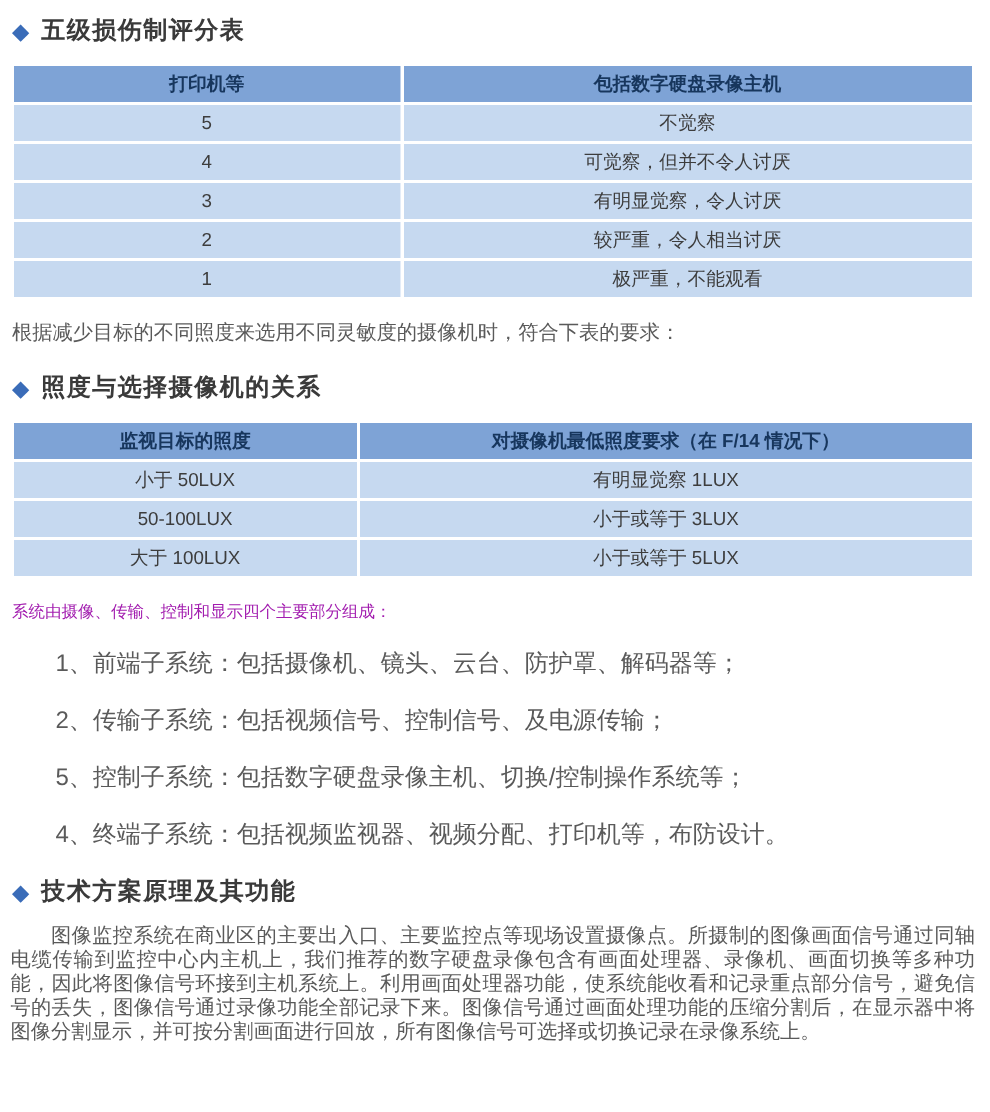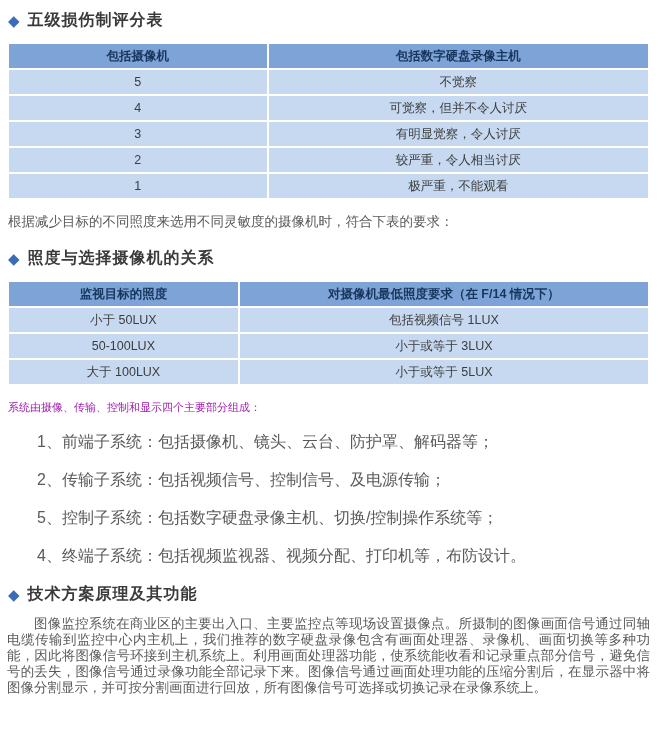--- a/index.html
+++ b/index.html
@@ -87,21 +87,21 @@
     <span>五级损伤制评分表</span>
   </h2>
 
   <table>
     <colgroup>
         <col style="width:40.5%">
         <col>
       </colgroup>
     <thead>
       <tr>
-        <th>包括摄像机</th>
+        <th>打印机等</th>
         <th>包括数字硬盘录像主机</th>
       </tr>
     </thead>
     <tbody>
       <tr>
         <td>5</td>
         <td>不觉察</td>
       </tr>
       <tr>
         <td>4</td>
@@ -136,21 +136,21 @@
       </colgroup>
     <thead>
       <tr>
         <th>监视目标的照度</th>
         <th>对摄像机最低照度要求（在 F/14 情况下）</th>
       </tr>
     </thead>
     <tbody>
       <tr>
         <td>小于 50LUX</td>
-        <td>包括视频信号 1LUX</td>
+        <td>有明显觉察 1LUX</td>
       </tr>
       <tr>
         <td>50-100LUX</td>
         <td>小于或等于 3LUX</td>
       </tr>
       <tr>
         <td>大于 100LUX</td>
         <td>小于或等于 5LUX</td>
       </tr>
     </tbody>

